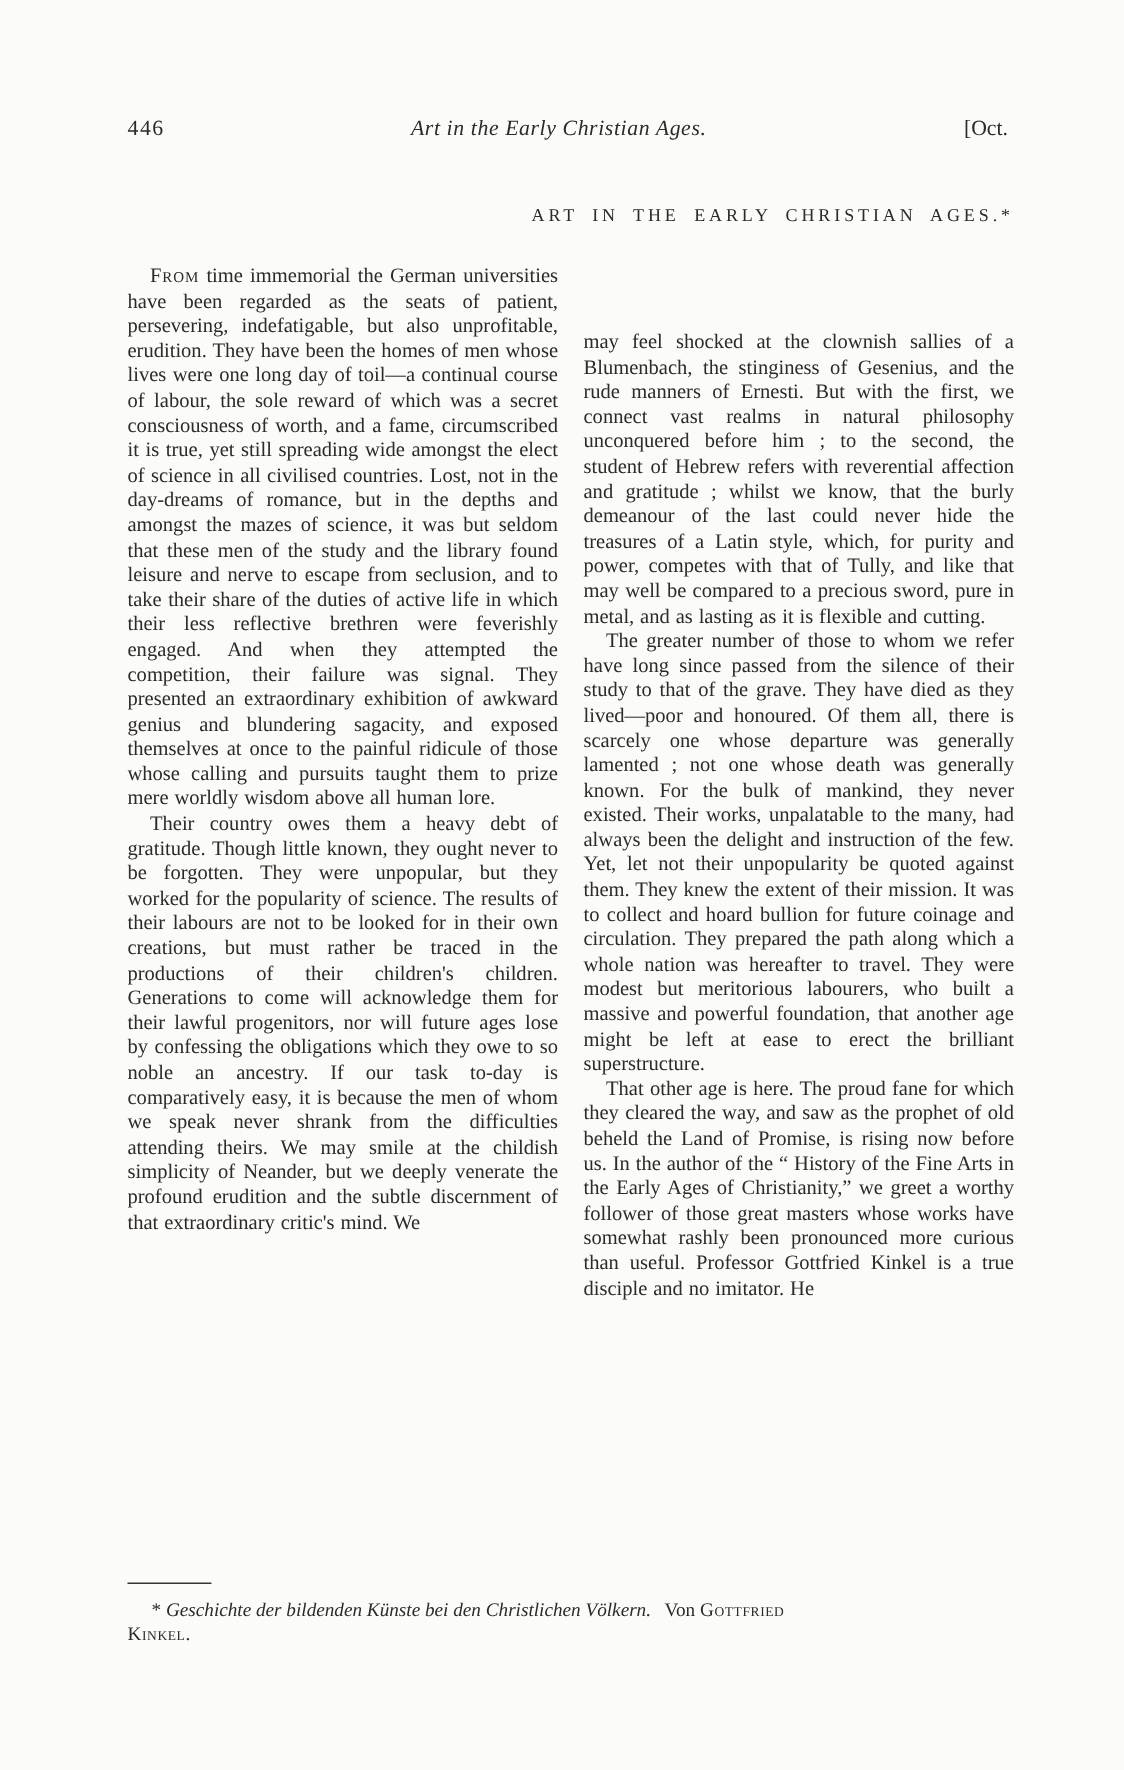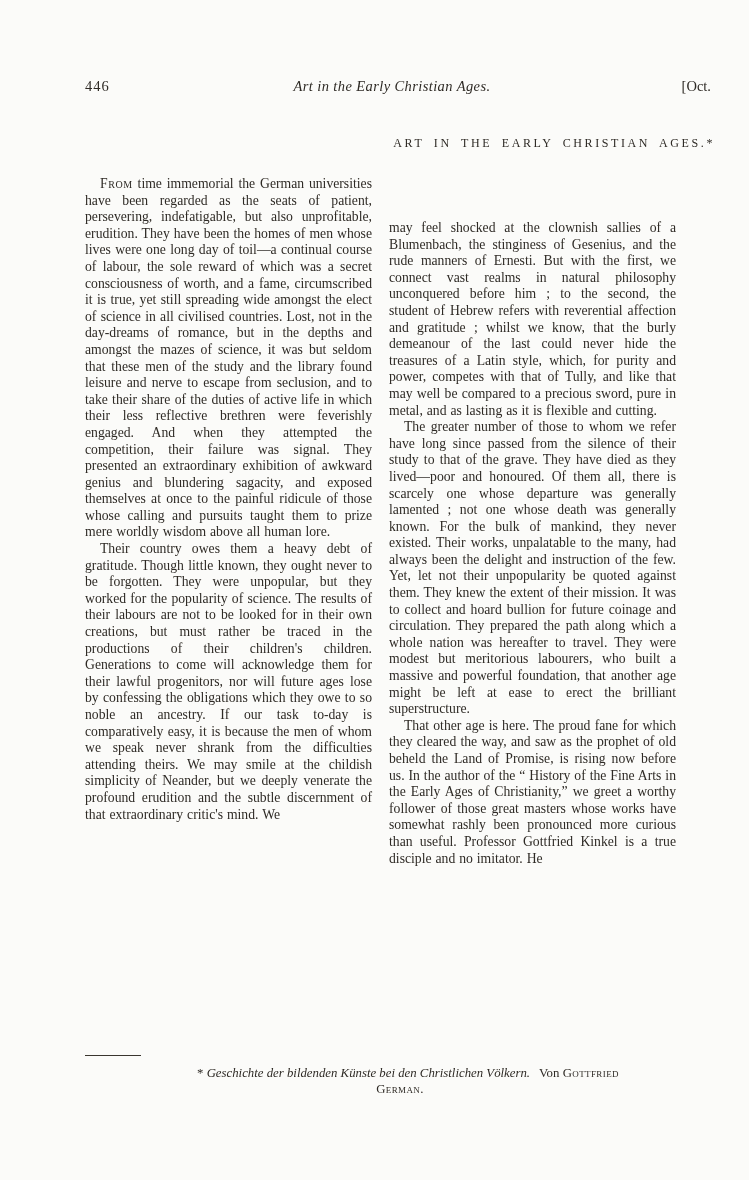--- a/index.html
+++ b/index.html
@@ -7,21 +7,21 @@
     width: 749px; height: 1180px;
     background: #fbfbf9;
     color: #2e2a25;
     font-family: "Liberation Serif", "DejaVu Serif", serif;
     overflow: hidden;
   }
   .page {
     position: relative;
     width: 749px; height: 1180px;
     box-sizing: border-box;
-    padding: 78px 34px 0 85px;
+    padding: 78px 73px 0 85px;
   }
   
   .runhead {
     position: relative;
     height: 18px;
     font-size: 14.5px;
   }
   .pagenum { position: absolute; left: 0; top: 0; letter-spacing: 1px; }
   .runtitle {
     position: absolute; left: 0; right: 16px; top: 0;
@@ -60,21 +60,20 @@
     width: 56px;
     border: 0;
     border-top: 1.4px solid #3a362f;
     margin: 11px 0 0 0;
   }
   .footnote {
     margin-top: 10px;
     font-size: 12.8px;
     line-height: 15.5px;
     text-indent: 16px;
-    text-align: center;
   }
   .fntitle { font-style: italic; }
   .byline-prefix { margin-left: 9px; }
   .sc { font-variant: small-caps; letter-spacing: 0.4px; }
 </style>
 </head>
 <body>
 
 <div class="page">
 
@@ -97,16 +96,16 @@
       <p>That other age is here.  The proud fane for which they cleared the way, and saw as the prophet of old beheld the Land of Promise, is rising now before us.  In the author of the “ History of the Fine Arts in the Early Ages of Christianity,” we greet a worthy follower of those great masters whose works have somewhat rashly been pronounced more curious than useful.  Professor Gottfried Kinkel is a true disciple and no imitator.  He</p>
     </div>
   </div>
 
   <hr class="fnrule">
 
   <div class="footnote">
     <span>*</span>
     <span class="fntitle">Geschichte der bildenden Künste bei den Christlichen Völkern.</span><span class="byline-prefix">Von</span>
     <span class="sc">Gottfried</span><br>
-    <span class="sc">German.</span>
+    <span class="sc">Kinkel.</span>
   </div>
 
 </div>
 
 </body></html>

